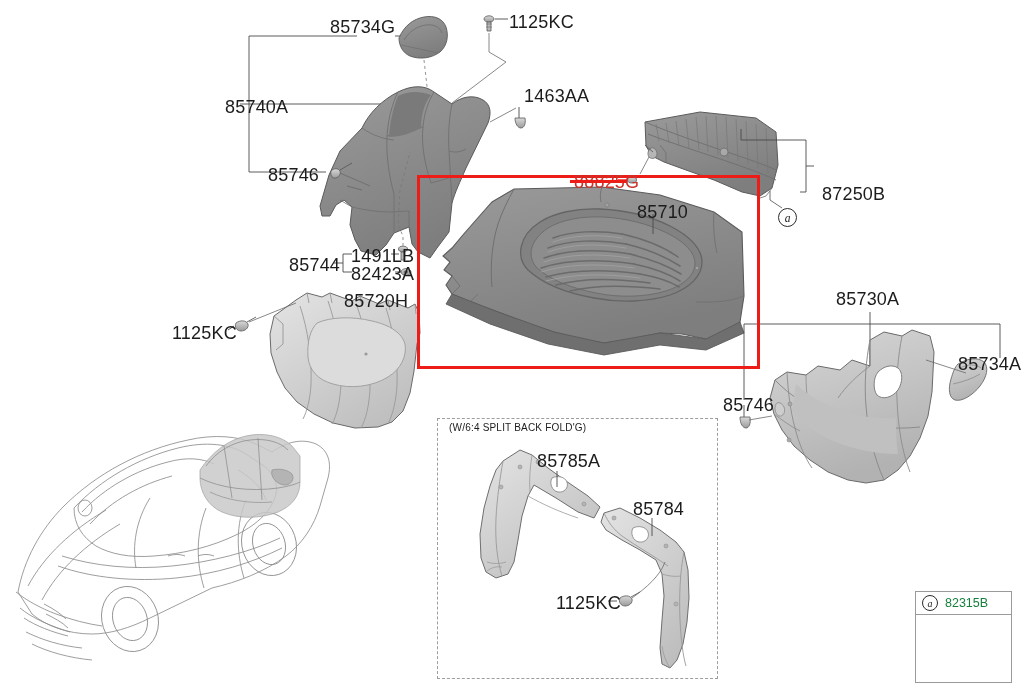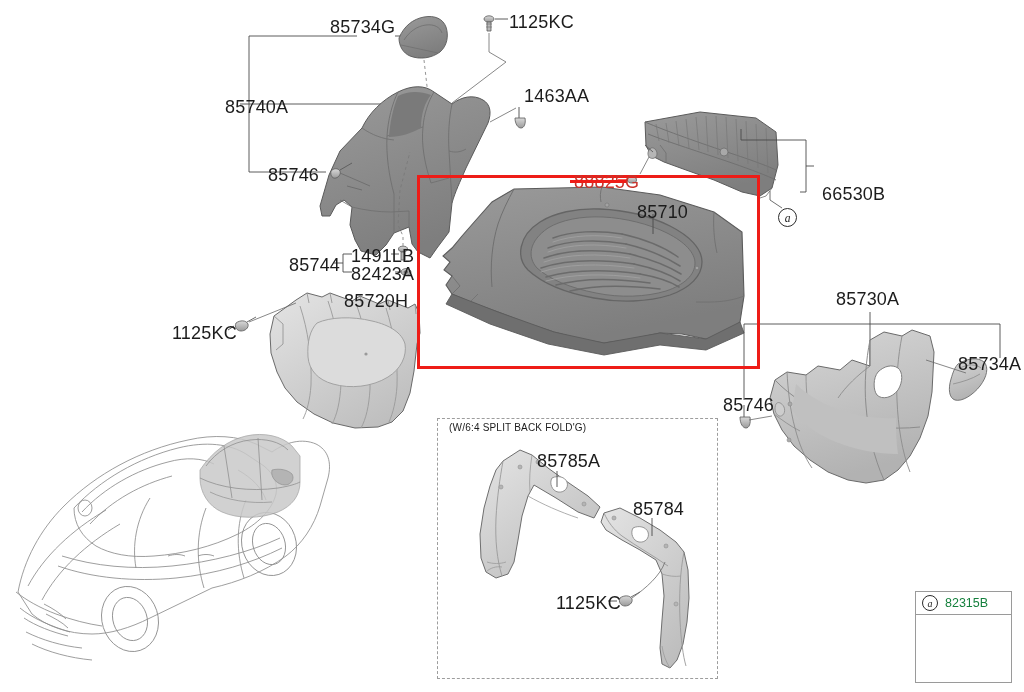--- a/index.html
+++ b/index.html
@@ -611,21 +611,21 @@
 
   <div class="lbl" style="left:344px; top:292px;">85720H</div>
 
   <div class="lbl" style="left:172px; top:324px;">1125KC</div>
 
   <div class="lbl redstrike" style="left:574px; top:173px;">88825G</div>
   <div class="strikeover" style="left:570px; top:180px; width:56px;"></div>
 
   <div class="lbl" style="left:637px; top:203px;">85710</div>
 
-  <div class="lbl" style="left:822px; top:185px;">66530B</div>
+  <div class="lbl" style="left:822px; top:185px;">87250B</div>
 
   <div class="callout-circle" style="left:778px; top:208px;">a</div>
 
   <div class="lbl" style="left:836px; top:290px;">85730A</div>
 
   <div class="lbl" style="left:958px; top:355px;">85734A</div>
 
   <div class="lbl" style="left:723px; top:396px;">85746</div>
 
   <div class="lbl note" style="left:449px; top:423px;">(W/6:4 SPLIT BACK FOLD'G)</div>

